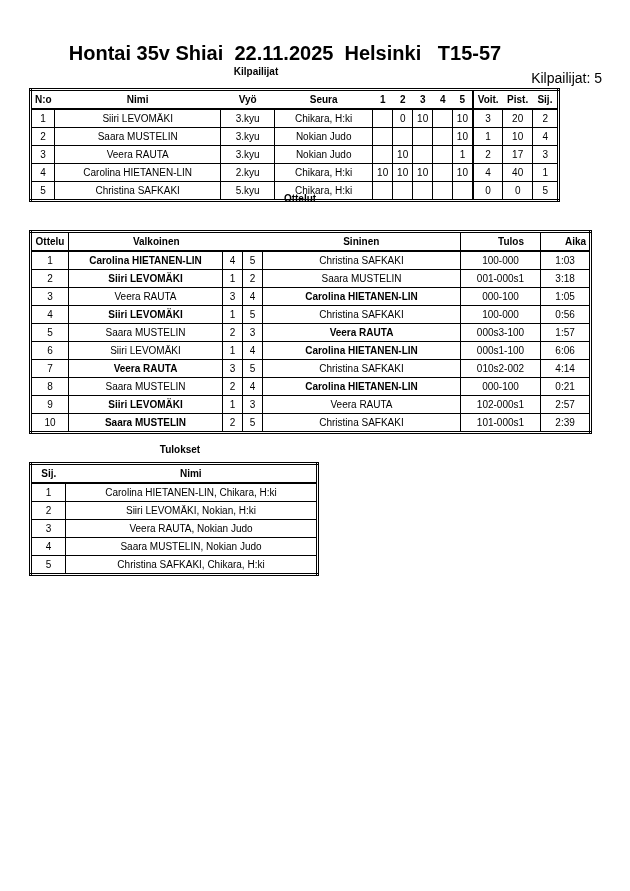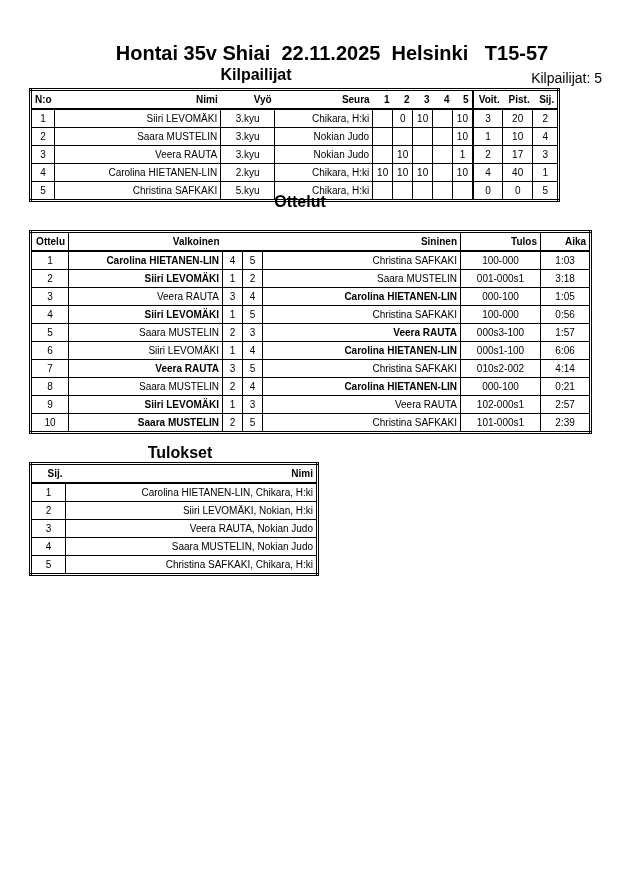--- a/index.html
+++ b/index.html
@@ -2,45 +2,45 @@
 <html><head>
 <meta charset="utf-8">
 <style>
   * { margin:0; padding:0; box-sizing:border-box; }
   html,body { width:630px; height:891px; background:#ffffff; color:#000;
               font-family:"Liberation Sans", sans-serif; }
   body { position:relative; overflow:hidden; }
 
   .page-title {
     position:absolute; top:42px; left:285px; transform:translateX(-50%);
-    font-size:20px; font-weight:bold; white-space:pre; letter-spacing:0px;margin-left:47px;
+    font-size:20px; font-weight:bold; white-space:pre; letter-spacing:0px;
   }
   .section-heading {
     position:absolute; transform:translateX(-50%);
-    font-size:16px; font-weight:bold; white-space:nowrap;
+    font-size:10px; font-weight:bold; white-space:nowrap;
   }
   #hd-kilpailijat { top:66px; left:256px; }
   #hd-ottelut     { top:193px; left:300px; }
   #hd-tulokset    { top:444px; left:180px; }
   .counter {
     position:absolute; top:70px; right:28px; font-size:14px; white-space:nowrap;
   }
 
   table {
     border-collapse:collapse; table-layout:fixed;
     border:3px double #000; position:absolute; background:#fff;
   }
   th, td {
     font-size:10px; height:18px; line-height:17px; padding:0 3px;
     overflow:hidden; white-space:nowrap; vertical-align:middle;
   }
-  thead th { border:none; border-bottom:2px solid #000; font-weight:bold; text-align:right; }
+  thead th { border:none; border-bottom:2px solid #000; font-weight:bold; text-align:center; }
   tbody td { border:1px solid #000; text-align:center; }
 
-  .al { text-align:right;margin-top:37px; }
+  .al { text-align:center;margin-top:37px; }
   .thick-l { border-left:2px solid #000 !important; }
   .hline-l { border-left:1px solid #000 !important;padding-left:24px; }
   .bold { font-weight:bold; }
 
   #table-kilpailijat { left:29px; top:88px;  }
   #table-ottelut     { left:29px; top:230px; }
   #table-tulokset    { left:29px; top:462px; }
 </style>
 </head>
 <body>

